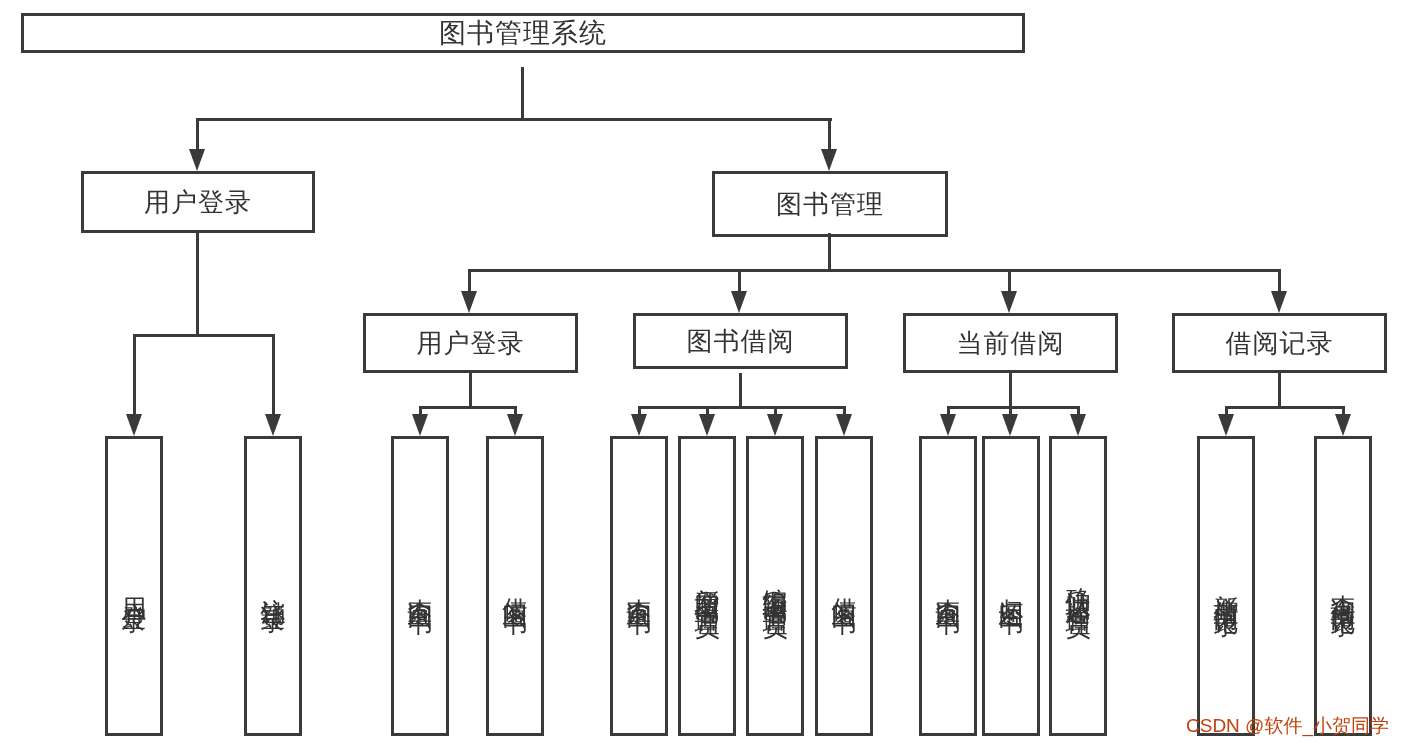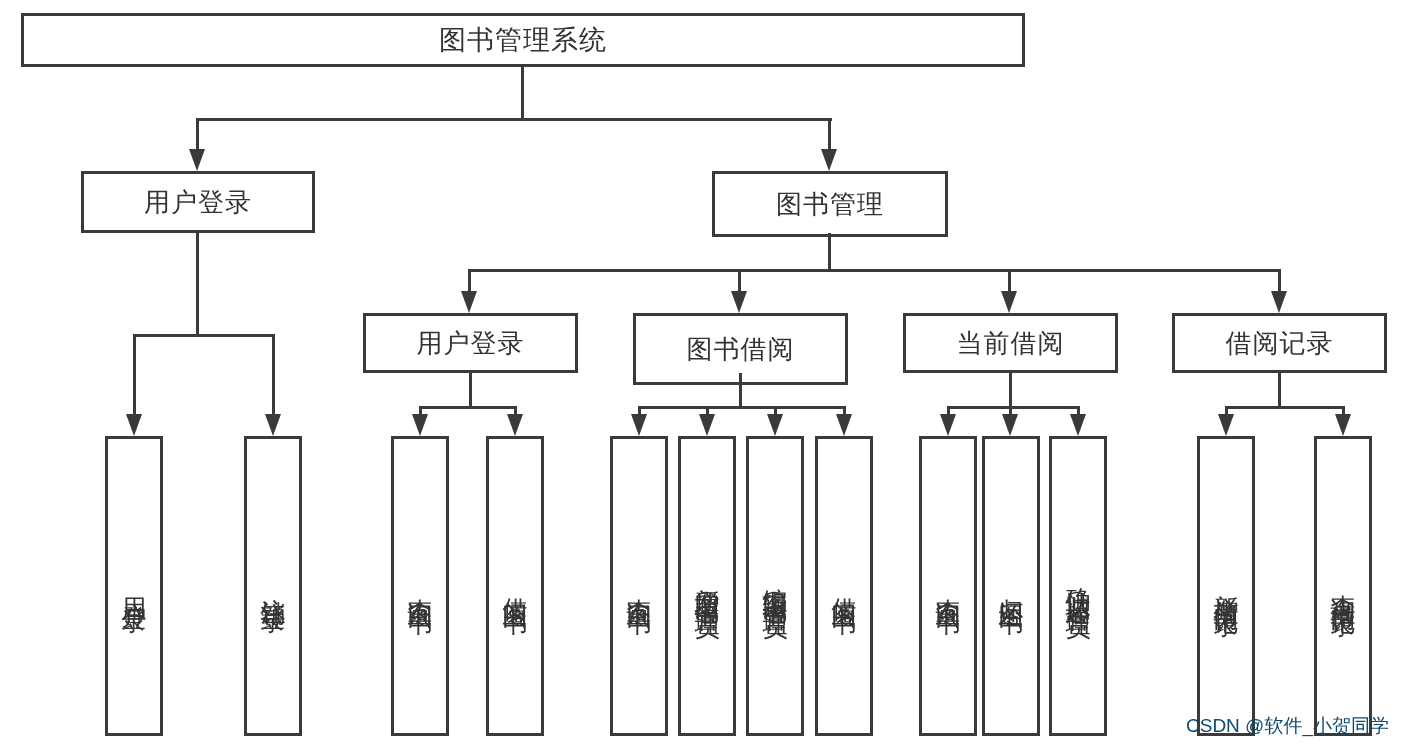--- a/index.html
+++ b/index.html
@@ -23,29 +23,29 @@
   }
   .vline { position:absolute; width:3px;  background:#3a3a3a; }
   .hline { position:absolute; height:3px; background:#3a3a3a; }
   .arrow {
     position:absolute; width:0; height:0;
     border-left:8px solid transparent; border-right:8px solid transparent;
     border-top:22px solid #3a3a3a;
   }
   .watermark {
     position:absolute; left:1186px; top:713px;
-    font-size:19px; color:#0c4a6e; white-space:nowrap;
+    font-size:19px; color:#c2410c; white-space:nowrap;
   }
 </style>
 </head>
 <body>
 
 <div class="canvas">
 
-  <div class="node hnode root" style="left:21px;top:13px;width:1004px;height:54px">图书管理系统</div>
+  <div class="node hnode root" style="left:21px;top:13px;width:1004px;height:40px">图书管理系统</div>
 
   <div class="vline" style="left:521px;top:67px;height:54px"></div>
   <div class="hline" style="left:196px;top:118px;width:636px"></div>
 
   <div class="vline" style="left:196px;top:118px;height:34px"></div>
   <div class="arrow" style="left:189px;top:149px"></div>
   <div class="vline" style="left:828px;top:118px;height:34px"></div>
   <div class="arrow" style="left:821px;top:149px"></div>
 
   <div class="node hnode" style="left:81px;top:171px;width:234px;height:62px">用户登录</div>
@@ -63,21 +63,21 @@
   <div class="vline" style="left:468px;top:269px;height:26px"></div>
   <div class="arrow" style="left:461px;top:291px"></div>
   <div class="vline" style="left:738px;top:269px;height:26px"></div>
   <div class="arrow" style="left:731px;top:291px"></div>
   <div class="vline" style="left:1008px;top:269px;height:26px"></div>
   <div class="arrow" style="left:1001px;top:291px"></div>
   <div class="vline" style="left:1278px;top:269px;height:26px"></div>
   <div class="arrow" style="left:1271px;top:291px"></div>
 
   <div class="node hnode" style="left:363px;top:313px;width:215px;height:60px">用户登录</div>
-  <div class="node hnode" style="left:633px;top:313px;width:215px;height:72px">图书借阅</div>
+  <div class="node hnode" style="left:633px;top:313px;width:215px;height:56px">图书借阅</div>
   <div class="node hnode" style="left:903px;top:313px;width:215px;height:60px">当前借阅</div>
   <div class="node hnode" style="left:1172px;top:313px;width:215px;height:60px">借阅记录</div>
 
   <div class="vline" style="left:469px;top:373px;height:36px"></div>
   <div class="hline" style="left:419px;top:406px;width:98px"></div>
   <div class="vline" style="left:419px;top:406px;height:11px"></div>
   <div class="arrow" style="left:412px;top:414px"></div>
   <div class="vline" style="left:514px;top:406px;height:11px"></div>
   <div class="arrow" style="left:507px;top:414px"></div>
 

